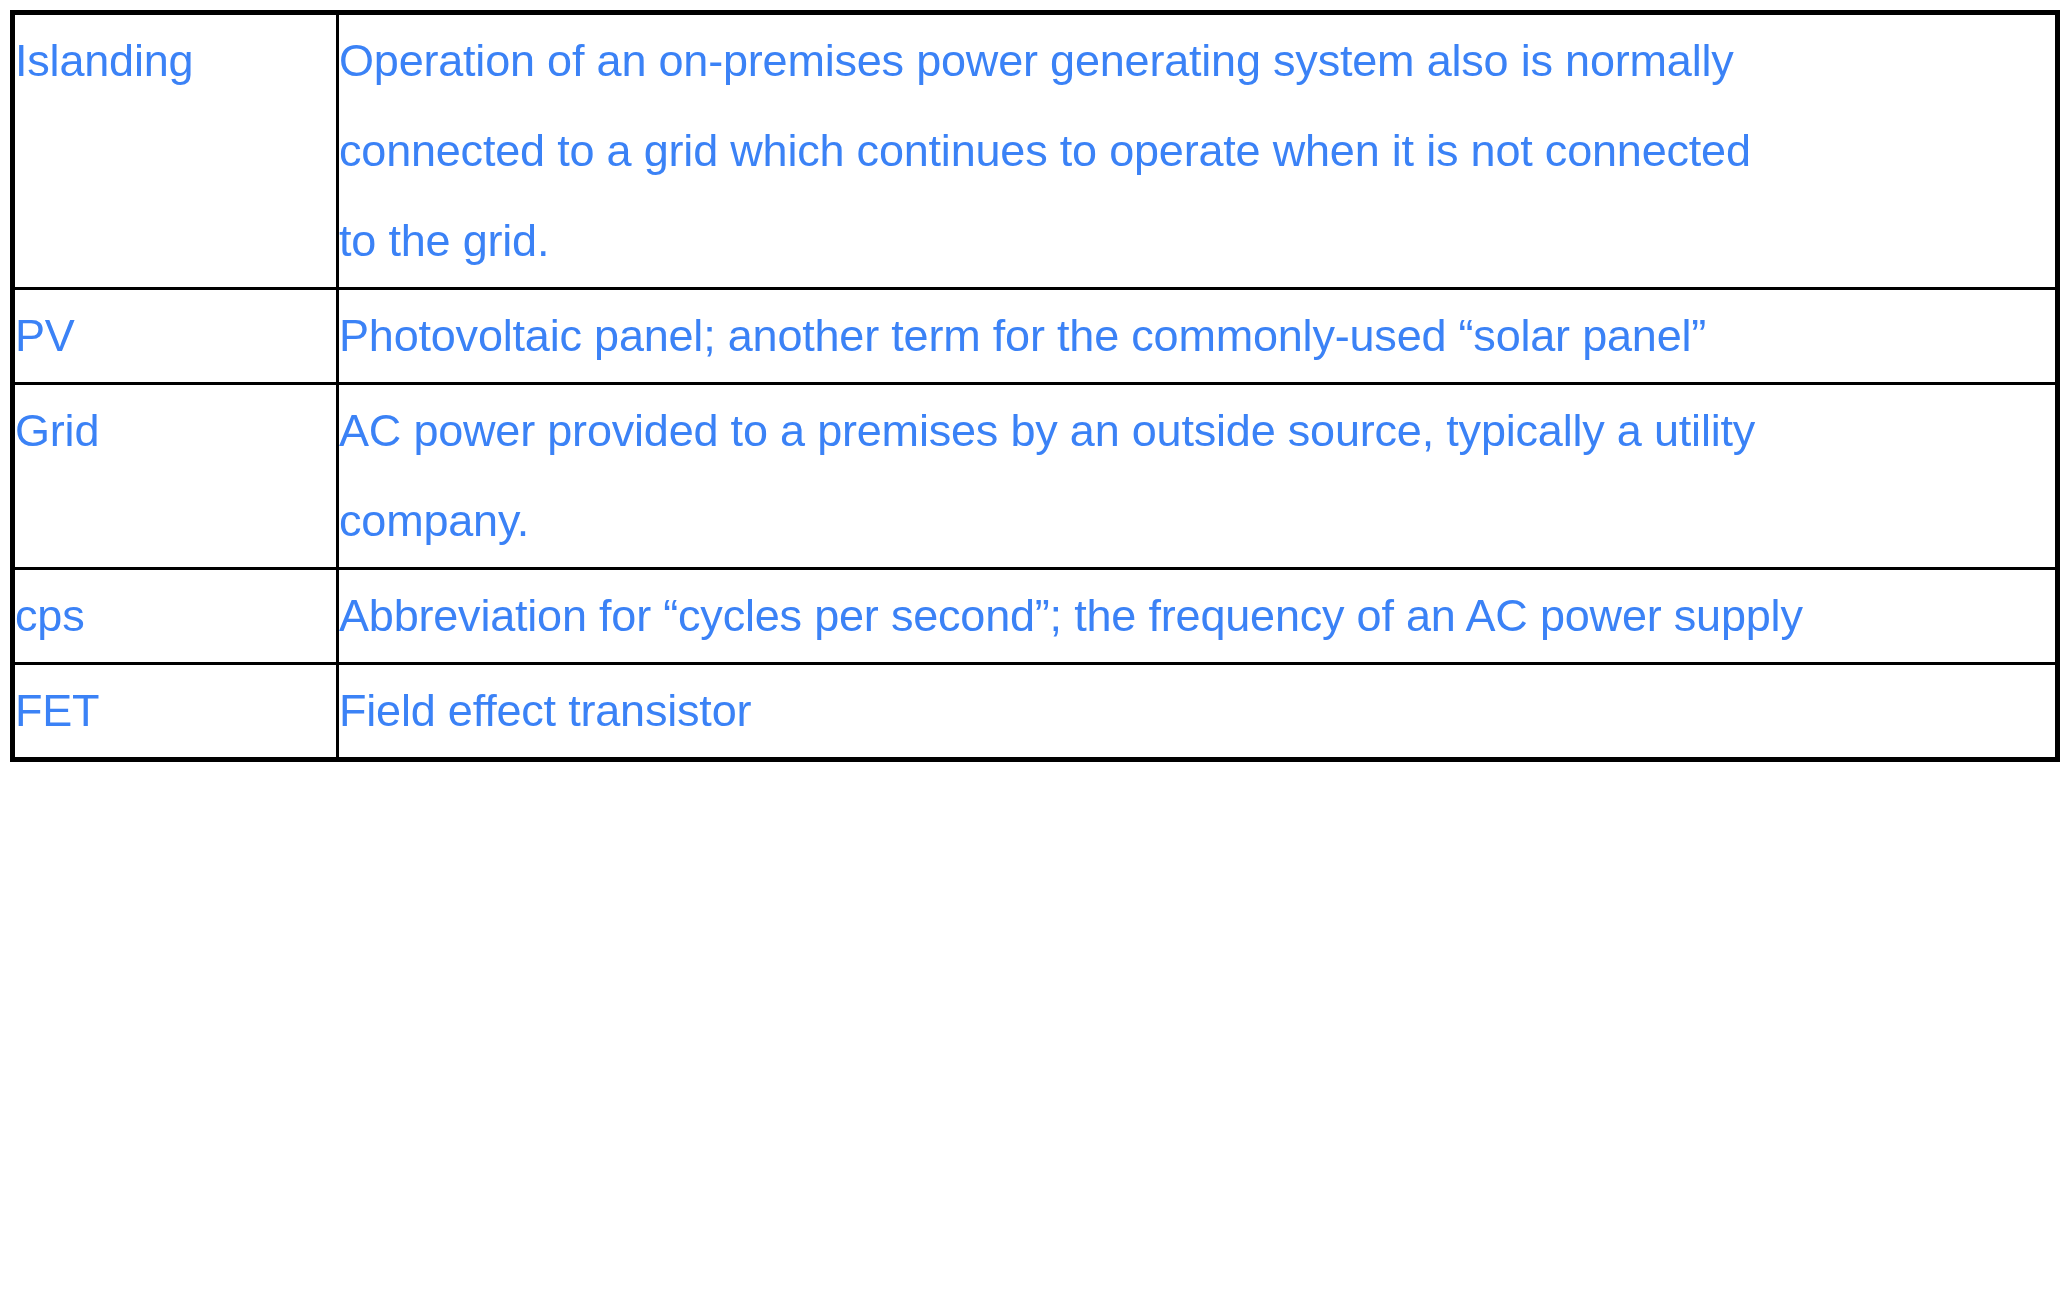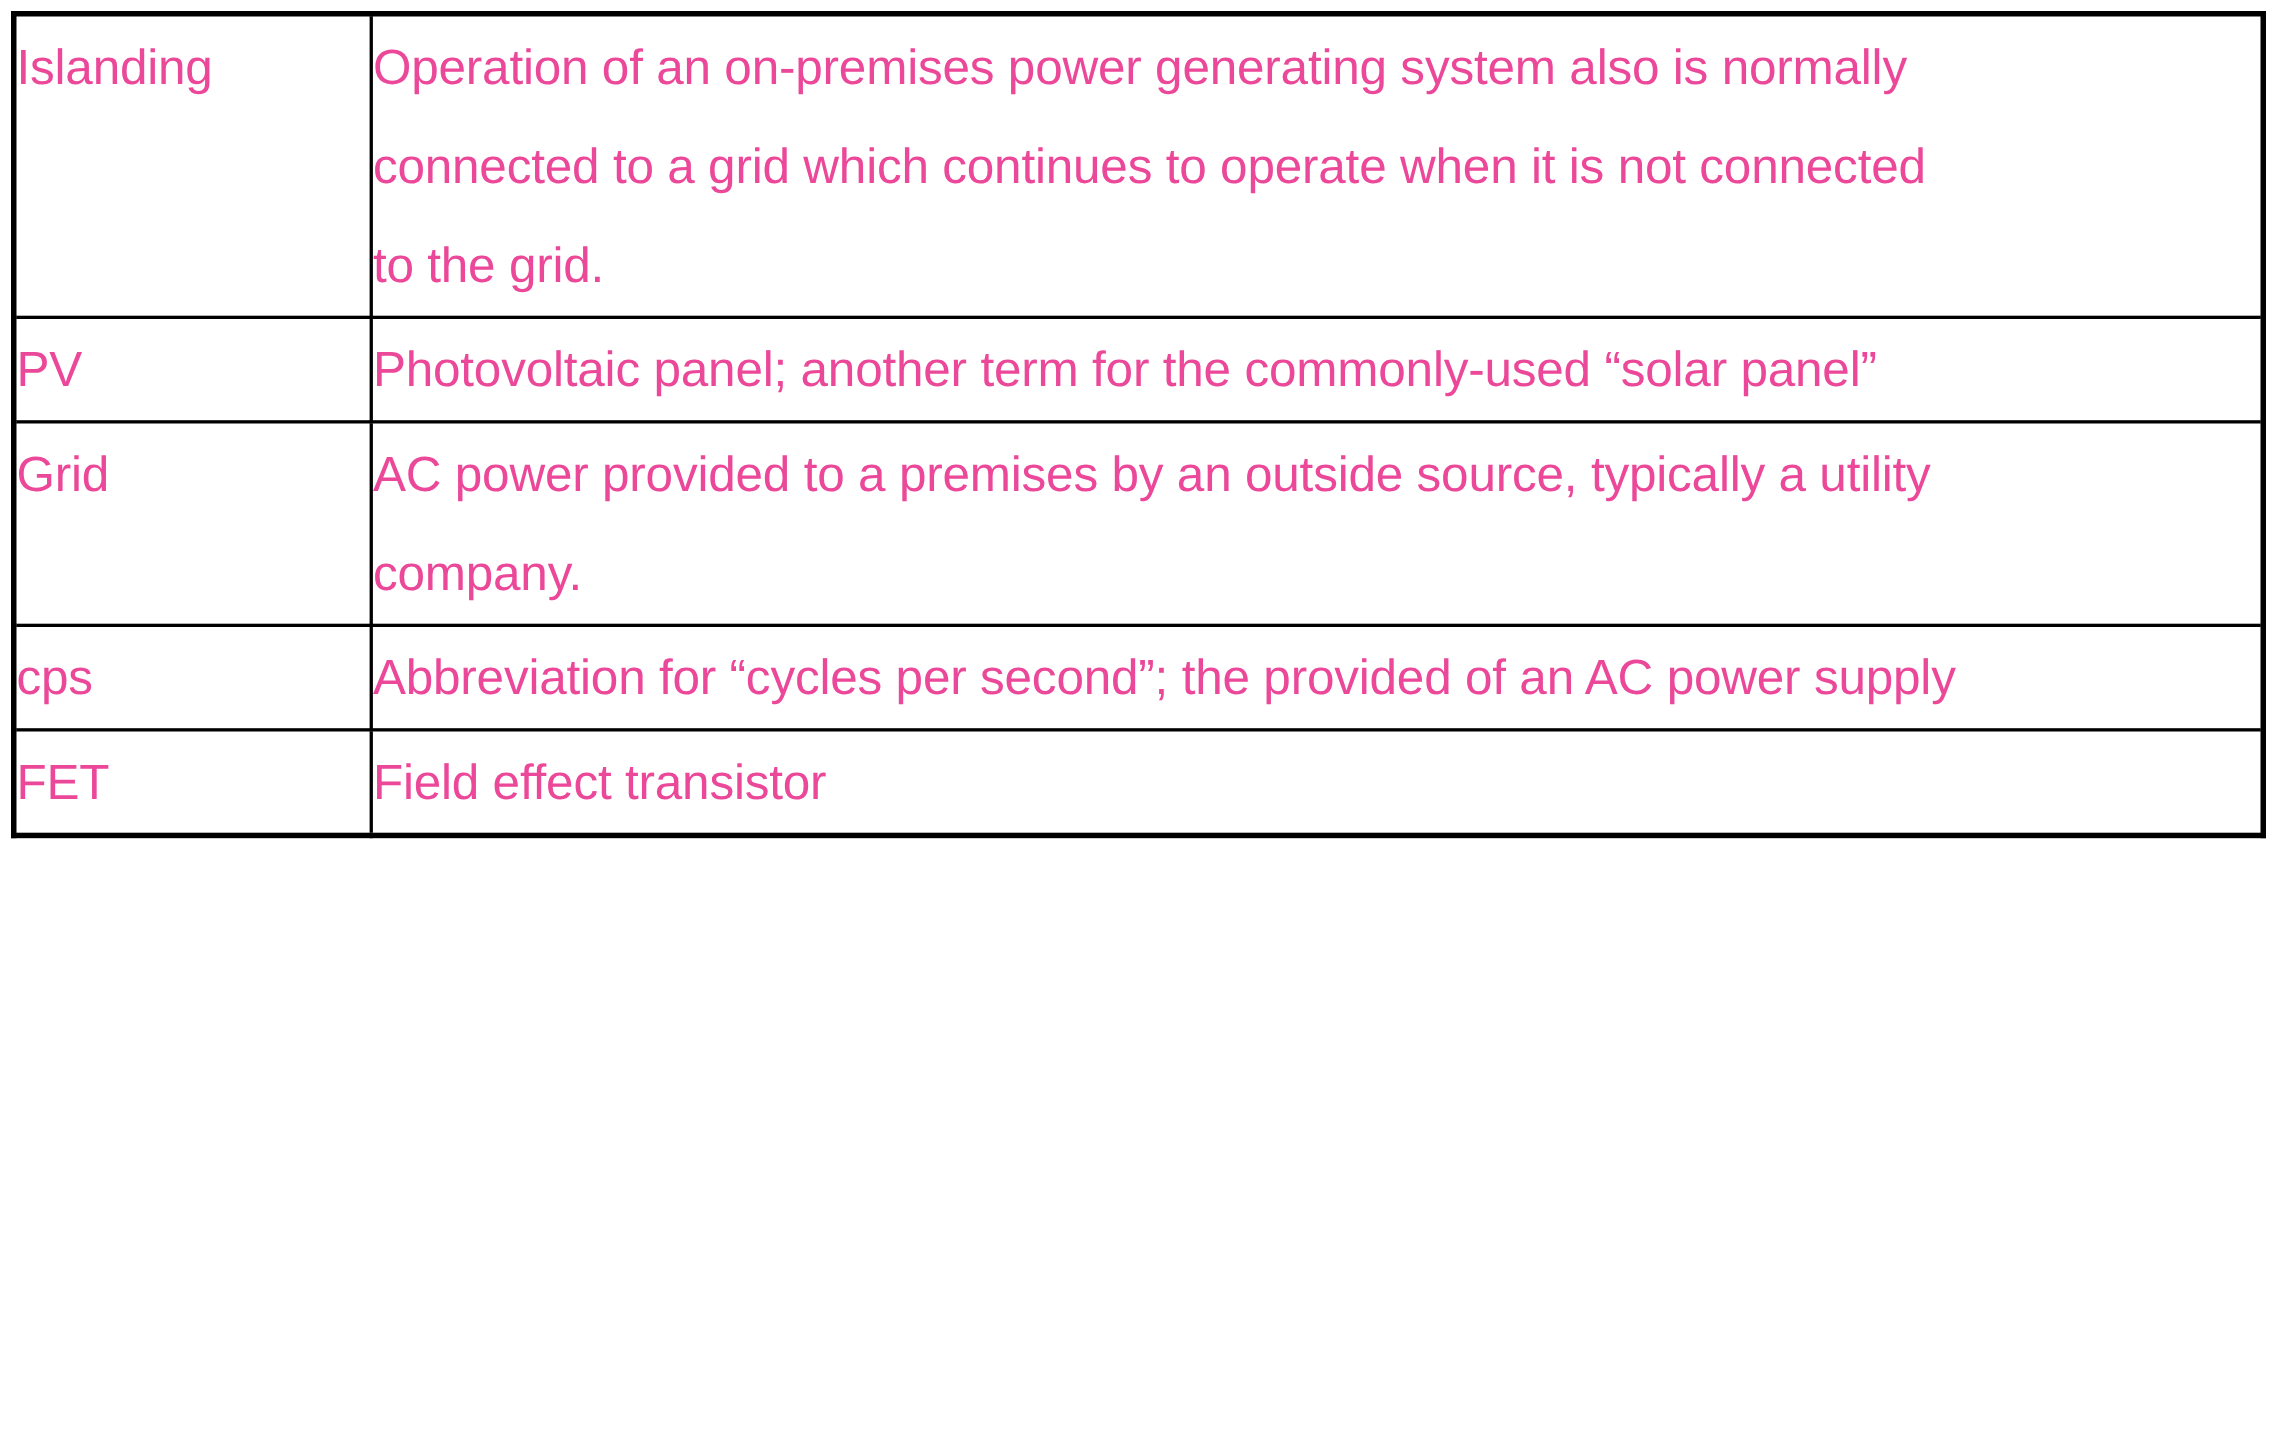--- a/index.html
+++ b/index.html
@@ -6,21 +6,21 @@
     margin: 0;
     padding: 0;
     background: #ffffff;
   }
   .page {
     position: relative;
     width: 2071px;
     height: 1306px;
     background: #ffffff;
     font-family: "Liberation Sans", sans-serif;
-    color: #ec4899;
+    color: #3b82f6;
   }
   table.glossary {
     position: absolute;
     left: 10px;
     top: 10px;
     width: 2050px;
     border-collapse: collapse;
     table-layout: fixed;
     border: 5px solid #000000;
   }
@@ -66,21 +66,21 @@
         <td class="term-cell">PV</td>
         <td class="def-cell">Photovoltaic panel; another term for the commonly-used “solar panel”</td>
       </tr>
       <tr>
         <td class="term-cell">Grid</td>
         <td class="def-cell">AC power provided to a premises by an outside source, typically a utility
 company.</td>
       </tr>
       <tr>
         <td class="term-cell">cps</td>
-        <td class="def-cell">Abbreviation for “cycles per second”; the provided of an AC power supply</td>
+        <td class="def-cell">Abbreviation for “cycles per second”; the frequency of an AC power supply</td>
       </tr>
       <tr>
         <td class="term-cell">FET</td>
         <td class="def-cell">Field effect transistor</td>
       </tr>
     </tbody>
   </table>
 </div>
 
 </body></html>

